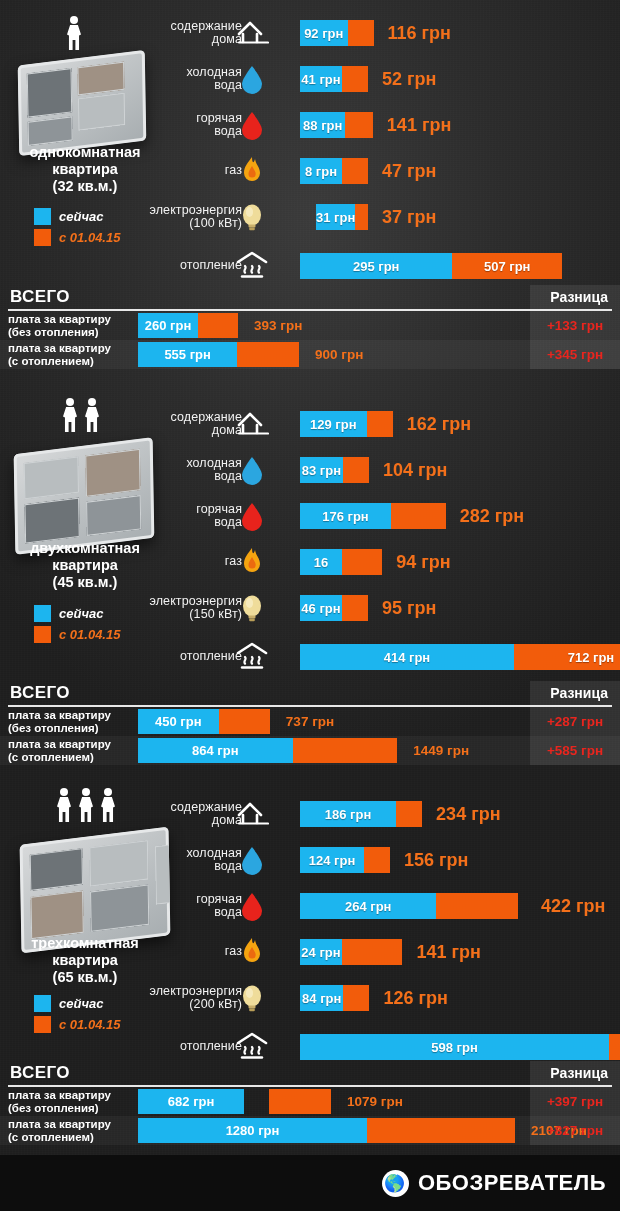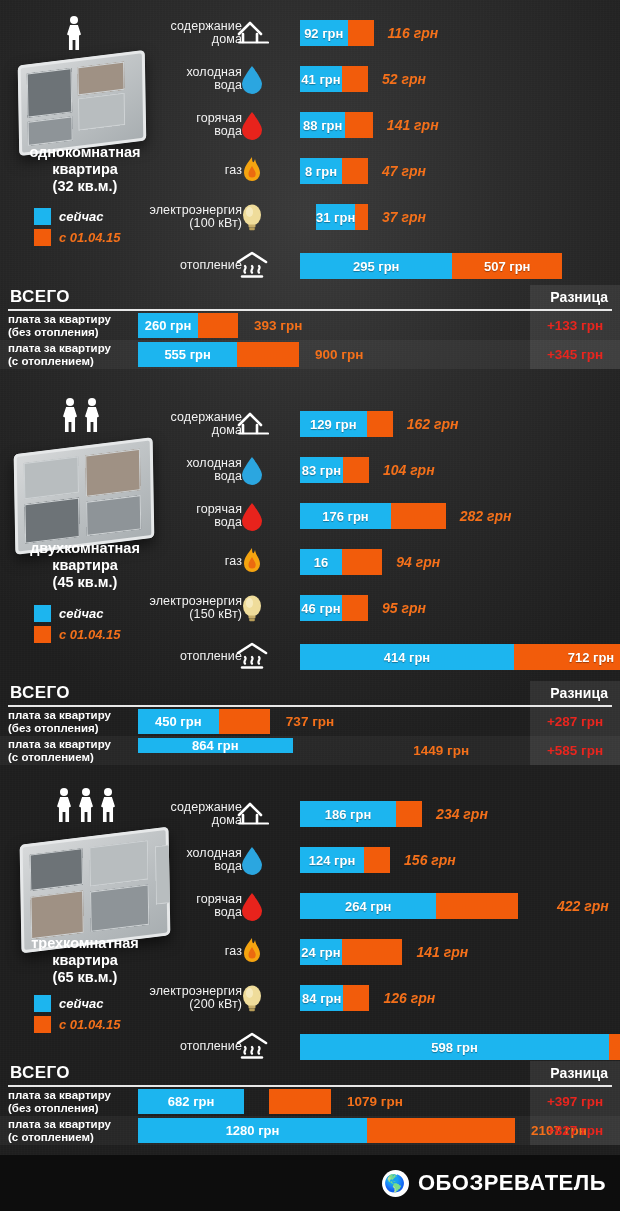--- a/index.html
+++ b/index.html
@@ -69,24 +69,23 @@
     color: #ffffff;
     font-size: 13px;
     font-weight: bold;
     white-space: nowrap;
     text-shadow: 0 1px 1px rgba(0,0,0,.35);
   }
   .bar .val.on-orange { color: #ffffff; }
   .after-val {
     position: absolute;
     color: #F4701A;
-    font-size: 14px;
+    font-size: 18px;
     font-weight: bold;
     white-space: nowrap;
-    font-style: italic;
   }
 
   
   .people {
     position: absolute;
     display: flex; gap: 6px; align-items: flex-end;
   }
   .person { width: 16px; height: 34px; position: relative; }
   .person::before {
     content: ""; position: absolute; top: 0; left: 4px;
@@ -547,21 +546,21 @@
             </div>
             <div class="tafter" style="left: 285.869px;">737 грн</div>
             <div class="tdiff">+287 грн</div>
           </div>
           <div class="trow alt">
             <div class="diff-col"></div>
             <div class="tlabel">
               <div>плата за квартиру</div>
               <div>(с отоплением)</div>
             </div>
-            <div class="tbar" style="width: 259.266px; flex-direction: column;">
+            <div class="tbar" style="width: 259.266px;">
               <div class="seg-blue" style="width: 154.593px;">
                 <span class="val">864 грн</span>
               </div>
               <div class="seg-orange" style="width: 104.673px;"></div>
             </div>
             <div class="tafter" style="left: 413.266px;">1449 грн</div>
             <div class="tdiff">+585 грн</div>
           </div>
         </div>
       </div>
@@ -641,21 +640,21 @@
               <svg width="34" height="32" viewBox="0 0 34 32">
                 <path d="M17 3 C17 3 7 15.5 7 21 a10 10 0 0 0 20 0 C27 15.5 17 3 17 3 Z" fill="#E8231C"></path>
               </svg>
             </div>
             <div class="bar" style="width: 218.075px;">
               <div class="seg-blue" style="width: 136.426px;">
                 <span class="val">264 грн</span>
               </div>
               <div class="seg-orange" style="width: 81.6489px;"></div>
             </div>
-            <div class="after-val" style="left: 541px; margin-left: 16px;">422 грн</div>
+            <div class="after-val" style="left: 541px;">422 грн</div>
           </div>
           <div class="row">
             <div class="cat-label">
               <div>газ</div>
             </div>
             <div class="cat-icon">
               <svg width="34" height="32" viewBox="0 0 34 32">
                 <path d="M17 2 C13 8 9 11 9 18 a8 8 0 0 0 16 0 C25 12 21 10 20 4 C19 8 17 9 17 2 Z" fill="#F5A410"></path>
                 <path d="M17 11 C15 14.5 13.5 16 13.5 19 a3.6 3.6 0 0 0 7.2 0 C20.7 16 18.6 14.5 17 11 Z" fill="#EB6A10"></path>
               </svg>

